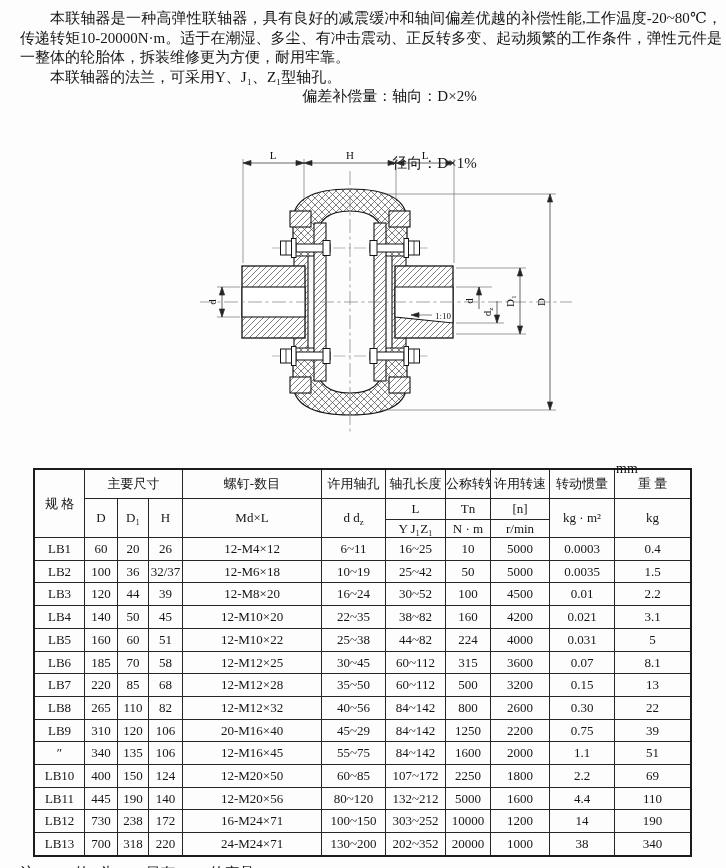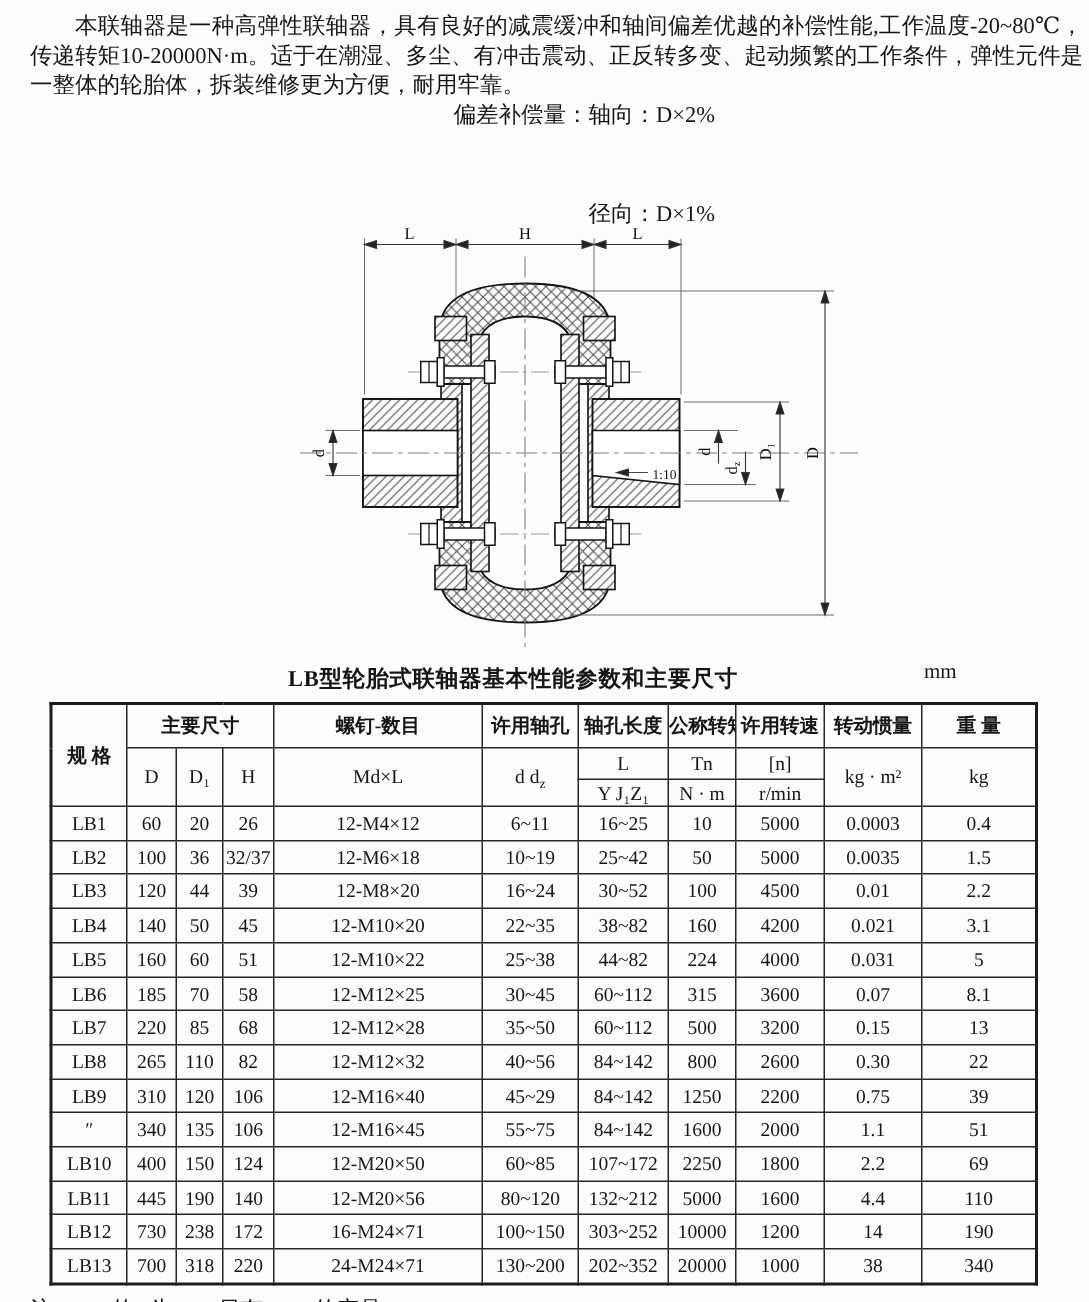--- a/index.html
+++ b/index.html
@@ -17,44 +17,45 @@
   .comp .row2{margin-left:127px;margin-top:47px;}
   
   .diagram{height:292px;position:relative;}
   .diagram svg{display:block;}
   
   .title-row{position:relative;height:27px;}
   .title-row .t{
     position:absolute;left:342px;top:2px;transform:translateX(-50%);
     font-size:15px;font-weight:bold;letter-spacing:.5px;white-space:nowrap;
   }
-  .title-row .u{position:absolute;left:616px;top:0;font-size:14px;}
+  .title-row .u{position:absolute;left:616px;top:20px;font-size:14px;}
   
   table.spec{
     border-collapse:collapse;table-layout:fixed;
     margin-left:33px;width:657px;font-size:13px;
   }
   table.spec th,table.spec td{
     border:1px solid #262626;text-align:center;vertical-align:middle;
     padding:0;font-weight:normal;overflow:hidden;white-space:nowrap;
   }
   table.spec{border:2px solid #1c1c1c;}
-  thead tr.r1 th{height:28px;font-size:13px;font-weight:bold;}
+  thead tr.r1 th{height:28px;font-size:13px;}
   thead tr.r2 th{height:20px;}
   thead tr.r3 th{height:17px;}
   tbody td{height:21.7px;line-height:21.7px;}
   sub{font-size:9px;vertical-align:-3px;}
   
   .note{margin:7px 0 0 20px;font-size:15px;}
 </style>
 </head>
 <body>
 
 <div class="intro">
   <p class="indent">本联轴器是一种高弹性联轴器，具有良好的减震缓冲和轴间偏差优越的补偿性能,工作温度-20~80℃，传递转矩10-20000N·m。适于在潮湿、多尘、有冲击震动、正反转多变、起动频繁的工作条件，弹性元件是一整体的轮胎体，拆装维修更为方便，耐用牢靠。</p>
+  <p class="indent">本联轴器的法兰，可采用Y、J₁、Z₁型轴孔。</p>
   <div class="comp">
     <div class="row1"><span>偏差补偿量：</span><span>轴向：D×2%</span></div>
     <div class="row2">径向：D×1%</div>
   </div>
 </div>
 
 <div class="diagram">
 <svg width="726" height="292" viewBox="0 0 726 292">
   <defs>
     <pattern id="hatch" width="6" height="6" patternUnits="userSpaceOnUse">
@@ -170,21 +171,20 @@
     <text x="514" y="152" transform="rotate(-90 514 152)">D₁</text>
     <text x="473" y="152" transform="rotate(-90 473 152)">d</text>
     <text x="491" y="163" transform="rotate(-90 491 163)"><tspan>d</tspan><tspan dy="2" font-size="7">z</tspan></text>
     <text x="216" y="153" transform="rotate(-90 216 153)">d</text>
     <text x="443" y="170" font-size="9">1:10</text>
   </g>
 </svg>
 </div>
 
 <div class="title-row">
-  <span class="t">LB型轮胎式联轴器基本性能参数和主要尺寸</span>
   <span class="u">mm</span>
 </div>
 
 <table class="spec">
   <colgroup>
     <col style="width:50.5px">
       <col style="width:33px">
       <col style="width:31px">
       <col style="width:34px">
     <col style="width:139px">
@@ -328,21 +328,21 @@
         <td>800</td>
         <td>2600</td>
         <td>0.30</td>
         <td>22</td>
       </tr>
       <tr>
         <td>LB9</td>
         <td>310</td>
         <td>120</td>
         <td>106</td>
-        <td>12-M16×40</td>
+        <td>20-M16×40</td>
         <td>45~29</td>
         <td>84~142</td>
         <td>1250</td>
         <td>2200</td>
         <td>0.75</td>
         <td>39</td>
       </tr>
       <tr>
         <td>″</td>
         <td>340</td>

